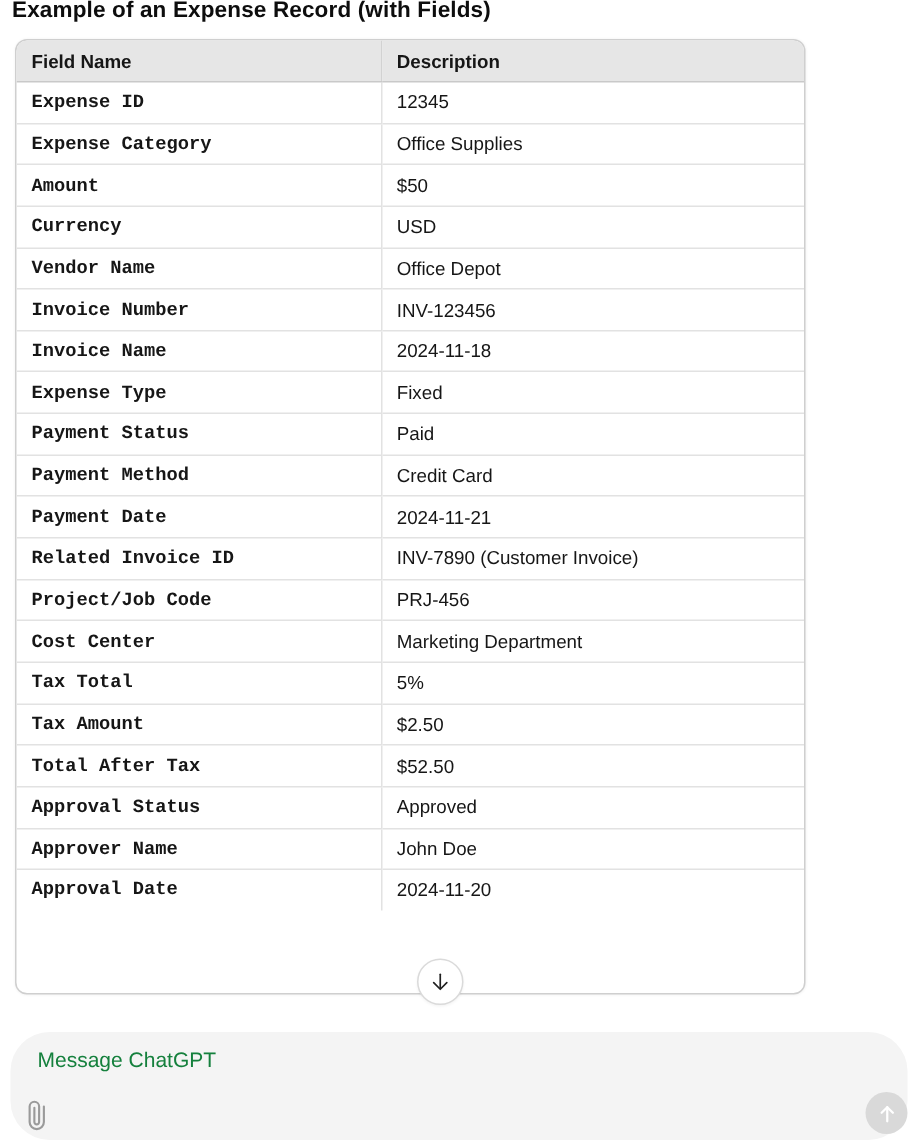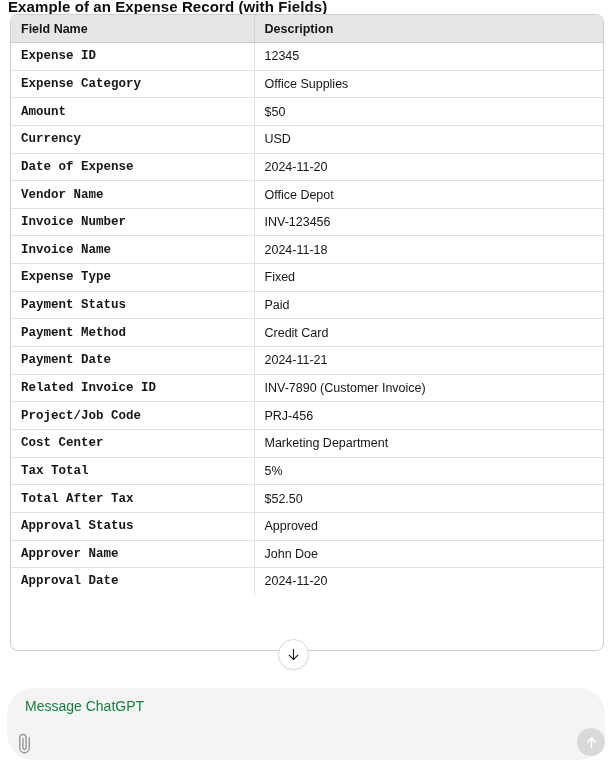--- a/index.html
+++ b/index.html
@@ -23,22 +23,22 @@
     margin: 0;
     font-size: 15px;
     line-height: 19px;
     font-weight: 700;
     color: #0d0d0d;
     letter-spacing: 0.1px;
   }
   .table-wrap {
     position: absolute;
     left: 10px;
-    top: 14px;
-    width: 594px;
+    top: 26px;
+    width: 527px;
     height: 637px;
     border: 1px solid #cfcfcf;
     border-radius: 8px;
     overflow: hidden;
     box-shadow: 0 0 2px rgba(0,0,0,0.06);
     background: #ffffff;
     box-sizing: border-box;
   }
   table {
     width: 100%;
@@ -173,24 +173,20 @@
           </tr>
           <tr>
             <td class="field">Amount</td>
             <td class="desc">$50</td>
           </tr>
           <tr>
             <td class="field">Currency</td>
             <td class="desc">USD</td>
           </tr>
           <tr>
-            <td class="field">Date of Expense</td>
-            <td class="desc">2024-11-20</td>
-          </tr>
-          <tr>
             <td class="field">Vendor Name</td>
             <td class="desc">Office Depot</td>
           </tr>
           <tr>
             <td class="field">Invoice Number</td>
             <td class="desc">INV-123456</td>
           </tr>
           <tr>
             <td class="field">Invoice Name</td>
             <td class="desc">2024-11-18</td>
@@ -219,20 +215,24 @@
             <td class="field">Project/Job Code</td>
             <td class="desc">PRJ-456</td>
           </tr>
           <tr>
             <td class="field">Cost Center</td>
             <td class="desc">Marketing Department</td>
           </tr>
           <tr>
             <td class="field">Tax Total</td>
             <td class="desc">5%</td>
+          </tr>
+          <tr>
+            <td class="field">Tax Amount</td>
+            <td class="desc">$2.50</td>
           </tr>
           <tr>
             <td class="field">Total After Tax</td>
             <td class="desc">$52.50</td>
           </tr>
           <tr>
             <td class="field">Approval Status</td>
             <td class="desc">Approved</td>
           </tr>
           <tr>

